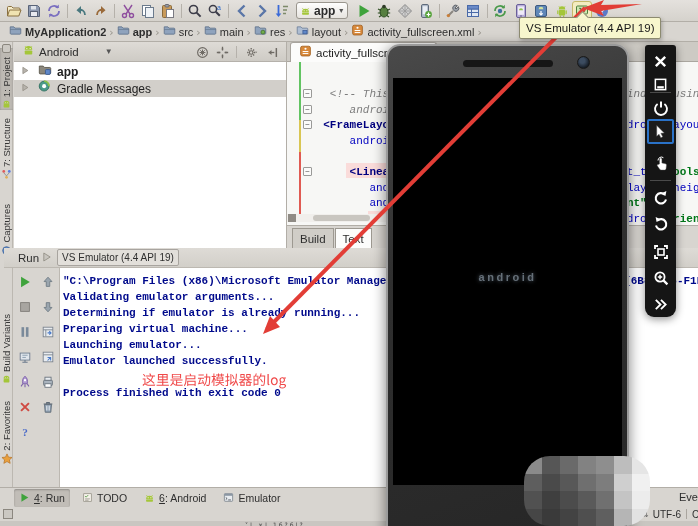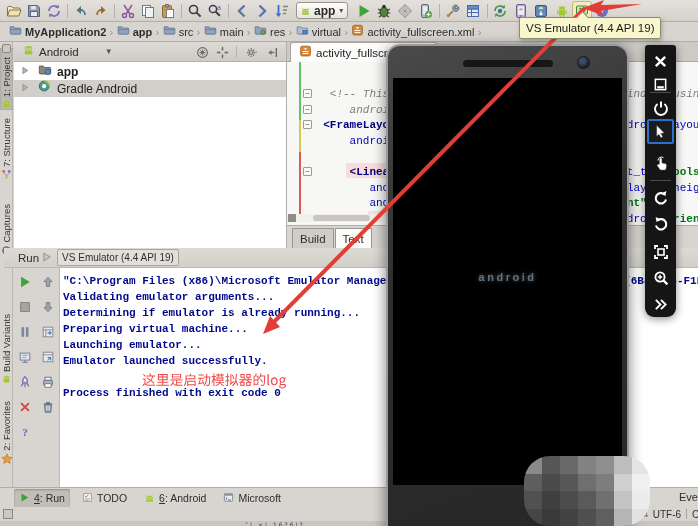--- a/index.html
+++ b/index.html
@@ -388,21 +388,21 @@
             <circle cx="11" cy="10" r="2.4" fill="#6fae4a" stroke="#476f2f"></circle>
           </svg></span>
         <span class="clabel">res</span>
       </div>
       <span class="chev">›</span>
       <div class="crumb">
         <span><svg width="13" height="13" viewBox="0 0 16 16" xmlns="http://www.w3.org/2000/svg">
             <path d="M1.5 3.5h4.5l1.4 1.6h6.1c.6 0 1 .4 1 1v5.4c0 .6-.4 1-1 1h-11c-.6 0-1-.4-1-1z" fill="#aebdd2" stroke="#6c7f99"></path>
             <rect x="8.5" y="8" width="5" height="4" fill="#5f87c8" stroke="#3f5f98"></rect>
           </svg></span>
-        <span class="clabel">virtual</span>
+        <span class="clabel">layout</span>
       </div>
       <span class="chev">›</span>
       <div class="crumb">
         <span><svg width="13" height="13" viewBox="0 0 16 16" xmlns="http://www.w3.org/2000/svg">
             <rect x="2" y="1.5" width="12" height="12" rx="2" fill="#d8893a" stroke="#a05f1f"></rect>
             <circle cx="8" cy="4.6" r="1.3" fill="#fff"></circle>
             <path d="M4.5 8h7M4.5 10.5h7" stroke="#fff" stroke-width="1.2"></path>
           </svg></span>
         <span class="clabel">activity_fullscreen.xml</span>
       </div>
@@ -519,21 +519,21 @@
         </div>
         <div class="tree-row selected" style="top: 38px;">
           <span class="tw"><svg width="10" height="11" viewBox="0 0 14 14" xmlns="http://www.w3.org/2000/svg">
               <path d="M4 2.5L11 7l-7 4.5z" fill="#b7b3ac" stroke="#8d897f"></path>
             </svg></span>
           <span class="fico-wrap"><svg width="14" height="14" viewBox="0 0 16 16" xmlns="http://www.w3.org/2000/svg" class="fico">
               <circle cx="7" cy="7" r="5.6" fill="#4a9a8a" stroke="#2f6f5f"></circle>
               <circle cx="7" cy="7" r="2.3" fill="#fff"></circle>
               <path d="M7 1.4a5.6 5.6 0 0 1 5.6 5.6" stroke="#8bc34a" stroke-width="2" fill="none"></path>
             </svg></span>
-          <span class="tlabel">Gradle Android</span>
+          <span class="tlabel">Gradle Messages</span>
         </div>
       </div>
   </div>
 
   <div id="editor" class="abs">
     <div id="editor-tabrow">
       <div id="editor-tab">
         <span id="etab-icon"><svg width="13" height="13" viewBox="0 0 16 16" xmlns="http://www.w3.org/2000/svg">
               <rect x="2" y="1.5" width="12" height="12" rx="2" fill="#d8893a" stroke="#a05f1f"></rect>
               <circle cx="8" cy="4.6" r="1.3" fill="#fff"></circle>
@@ -722,21 +722,21 @@
             <rect x="3" y="10" width="10" height="3" rx="1" fill="#a4c639"></rect>
           </svg></span>
         <span class="twlabel"><span class="mn">6</span>: Android</span>
       </div>
       <div class="tw-btn">
         <span><svg width="11" height="11" viewBox="0 0 16 16" xmlns="http://www.w3.org/2000/svg">
             <rect x="2" y="2.5" width="12" height="11" rx="1" fill="#e8ecf0" stroke="#68727c"></rect>
             <rect x="2" y="2.5" width="12" height="3" fill="#8a96a2"></rect>
             <path d="M4 8l2 1.5L4 11M7.5 11.5h4" stroke="#3a424a" stroke-width="1.1" fill="none"></path>
           </svg></span>
-        <span class="twlabel">Microsoft</span>
+        <span class="twlabel">Emulator</span>
       </div>
     </div>
   <div id="event-log">
       <span><svg width="12" height="12" viewBox="0 0 16 16" xmlns="http://www.w3.org/2000/svg">
           <path d="M2 3h12v8H7l-3 3v-3H2z" fill="#b8bdc4" stroke="#83888f"></path>
         </svg></span>
       <span class="twlabel">Eve</span>
     </div>
 
   <div id="status-bar" class="abs">

